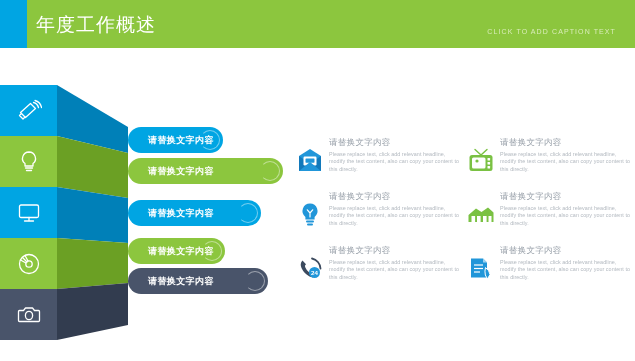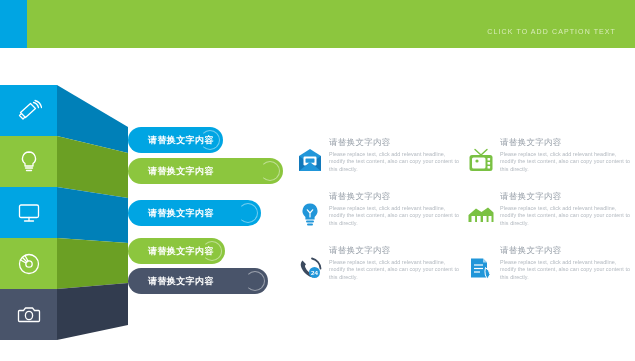--- a/index.html
+++ b/index.html
@@ -63,20 +63,21 @@
   .cbody{font-size:5.4px;color:#b3b9c0;line-height:7.4px;margin:0;letter-spacing:.05px;}
 </style>
 </head>
 <body>
 
 <div class="slide">
 
   <div class="header">
     <div class="header-accent" style="background: rgb(0, 165, 227);"></div>
     <div class="header-band" style="background: rgb(140, 198, 62);"></div>
+    <div class="header-title">年度工作概述</div>
     <div class="header-caption">CLICK TO ADD CAPTION TEXT</div>
   </div>
 
   <div class="funnel">
     <svg width="300" height="255" viewBox="0 0 300 255" xmlns="http://www.w3.org/2000/svg">
 
       <polygon points="57,0 128,42 128,68 57,51" fill="#0080b8"></polygon>
       <polygon points="57,51 128,68 128,113 57,102" fill="#6ba024"></polygon>
       <polygon points="57,102 128,113 128,158 57,153" fill="#0080b8"></polygon>
       <polygon points="57,153 128,158 128,198 57,204" fill="#6ba024"></polygon>

